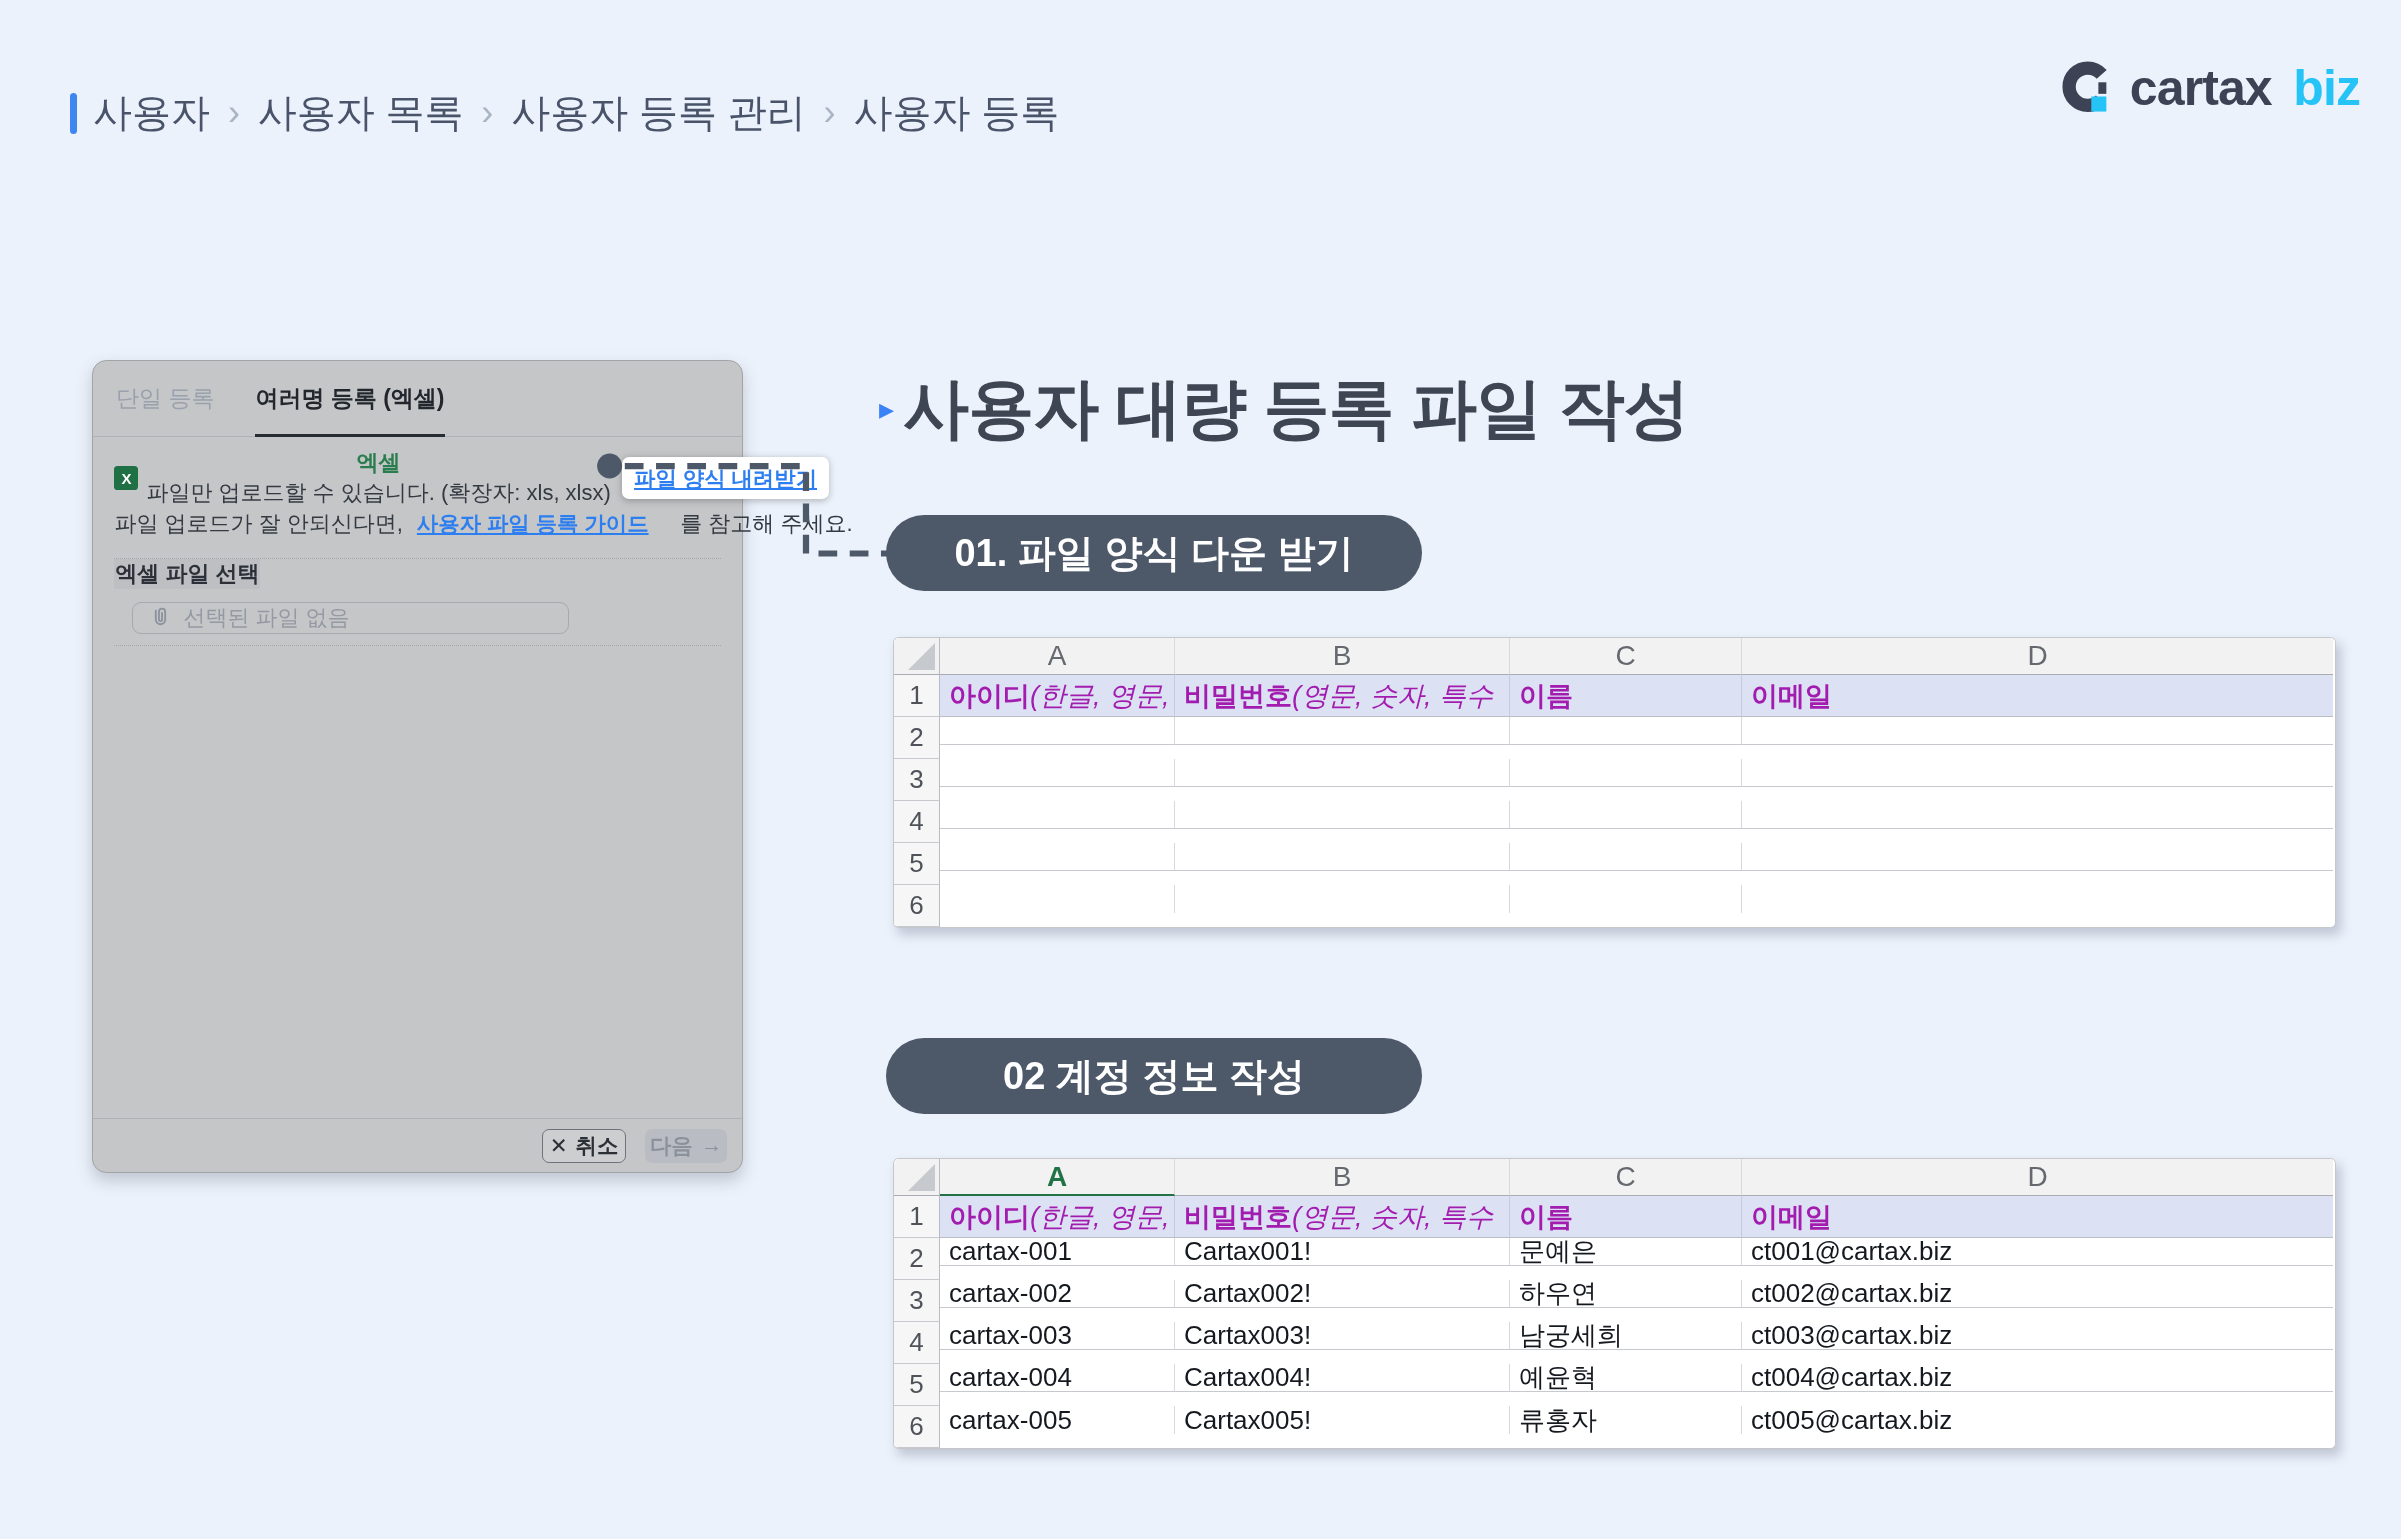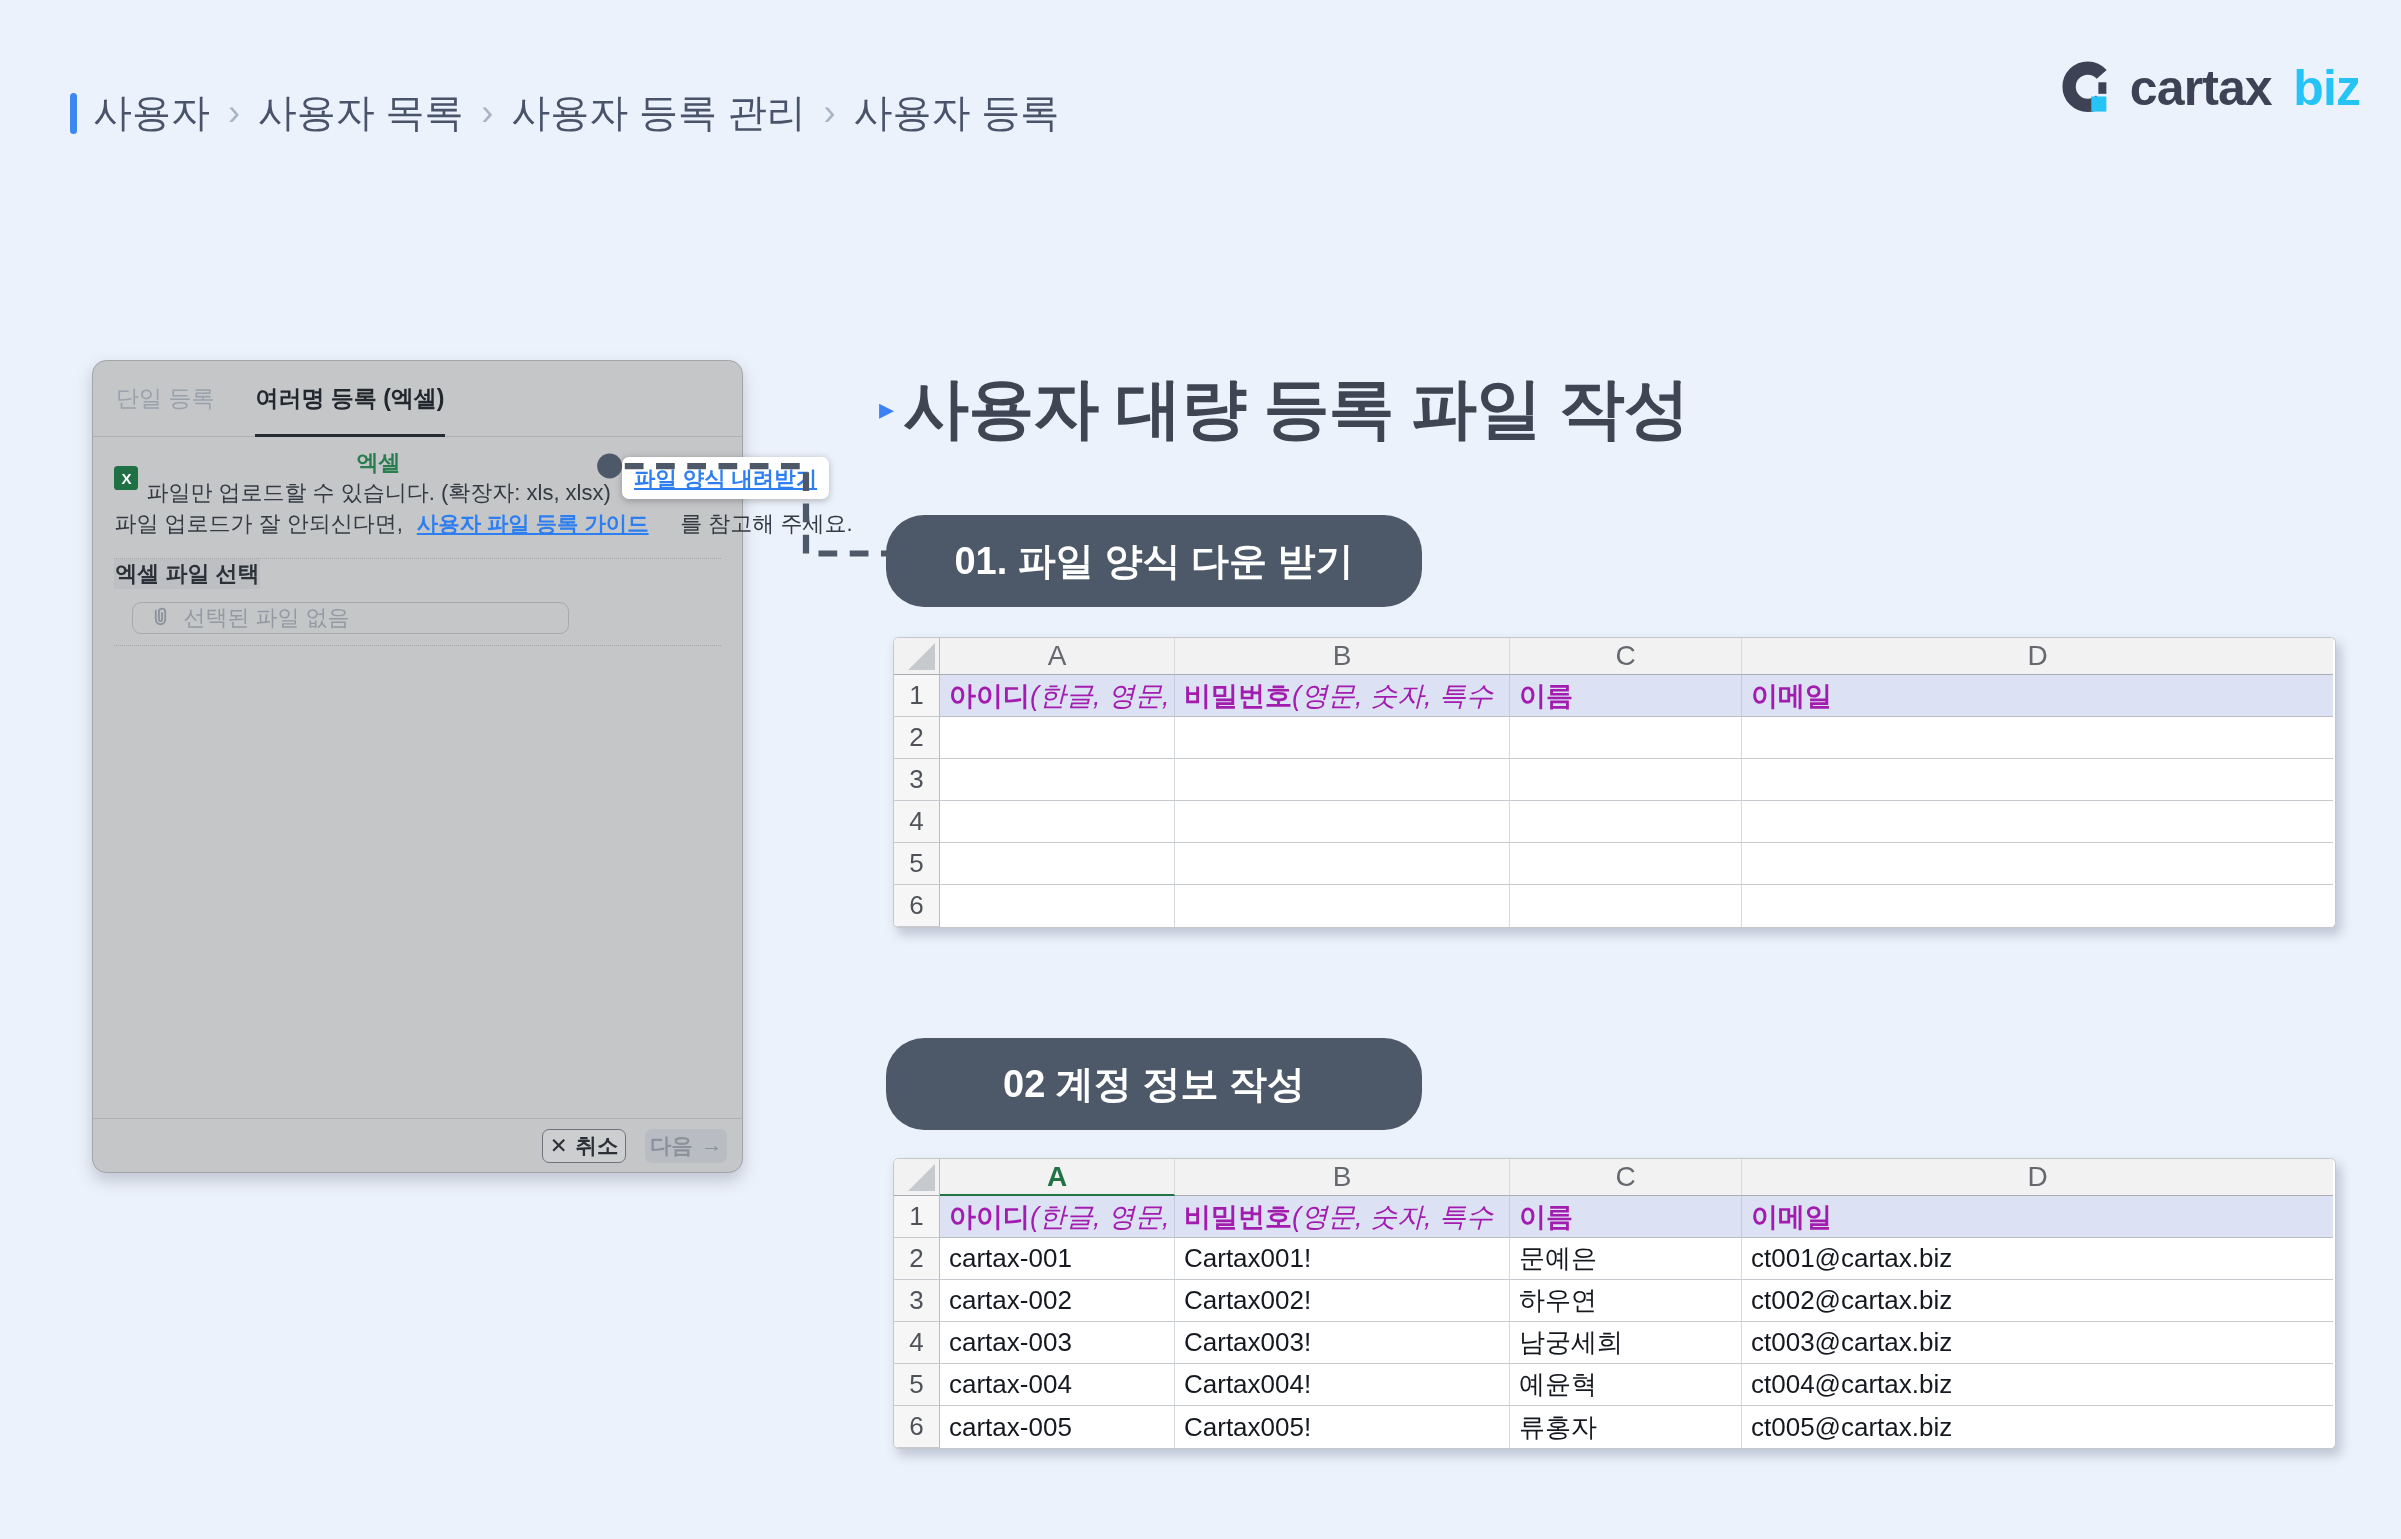--- a/index.html
+++ b/index.html
@@ -53,21 +53,21 @@
   .btn{height:34px;border-radius:7.1px;display:flex;align-items:center;justify-content:center;gap:8px;
     font-size:21.4px;cursor:pointer;box-sizing:border-box;}
   .btn-cancel{width:84px;background:#cdced0;border:1.8px solid #6d727a;color:#2b3036;font-weight:600;}
   .btn-next{width:82px;background:#b9bdc3;color:#8b929c;font-weight:600;}
   
   .connector{position:absolute;left:0;top:0;pointer-events:none;}
   
   .section-title{position:absolute;left:879px;top:364px;display:flex;align-items:center;gap:9px;}
   .title-bullet{color:#3b82f6;font-size:30px;line-height:1;}
   .title-text{font-size:66px;font-weight:700;color:#3e4553;letter-spacing:-0.9px;}
-  .step-badge{position:absolute;left:886px;width:536px;height:92px;background:#4d5969;border-radius:38px;
+  .step-badge{position:absolute;left:886px;width:536px;height:76px;background:#4d5969;border-radius:38px;
     display:flex;align-items:center;justify-content:center;color:#ffffff;font-size:38px;font-weight:700;letter-spacing:0px;}
   #badge1{top:515px;}
   #badge2{top:1038px;}
   
   .sheet{position:absolute;left:893px;width:1441px;background:#fff;border:0.9px solid #c5c7cb;border-radius:5.4px;
     overflow:hidden;box-shadow:4.5px 6.2px 10.7px rgba(90,100,125,.3);}
   #sheet1{top:637px;}
   #sheet2{top:1158px;}
   .sheet-grid{display:grid;grid-template-columns:46px 235px 335px 232px 591px;}
   .cell{box-sizing:border-box;display:flex;align-items:center;}
@@ -78,21 +78,21 @@
     position:relative;}
   .corner-tri{position:absolute;right:4.5px;bottom:4.5px;width:0;height:0;
     border-left:27px solid transparent;border-bottom:27px solid #c6c9cd;}
   .rn{height:42px;background:#f6f6f7;border-right:0.9px solid #b9bcc1;border-bottom:0.9px solid #c6c9ce;
     justify-content:center;font-size:26px;color:#4f5359;}
   .hr1{height:42px;background:#dce1f3;border-right:0.9px solid #c6cbd8;border-bottom:0.9px solid #b9bdc4;
     padding-left:9px;font-size:27px;color:#a21caf;white-space:nowrap;overflow:hidden;}
   .hr1 .b{font-weight:700;}
   .hr1 .i{font-style:italic;font-weight:500;}
   .hr1.last,.dc.last{border-right:none;}
-  .dc{height:42px;background:#fff;border-right:0.9px solid #d5d8dd;border-bottom:0.9px solid #c6c9ce;
+  .dc{height:28px;background:#fff;border-right:0.9px solid #d5d8dd;border-bottom:0.9px solid #c6c9ce;
     padding-left:9px;font-size:26px;color:#15191f;white-space:nowrap;overflow:hidden;}
   .sheet.selected .ch.col-0{color:#217346;font-weight:700;border-bottom:2.7px solid #217346;}
 </style>
 </head>
 <body>
 
 <div class="breadcrumb">
   <div class="crumb-bar"></div>
   <span class="crumb-item">사용자</span>
   <span class="crumb-sep">›</span>

